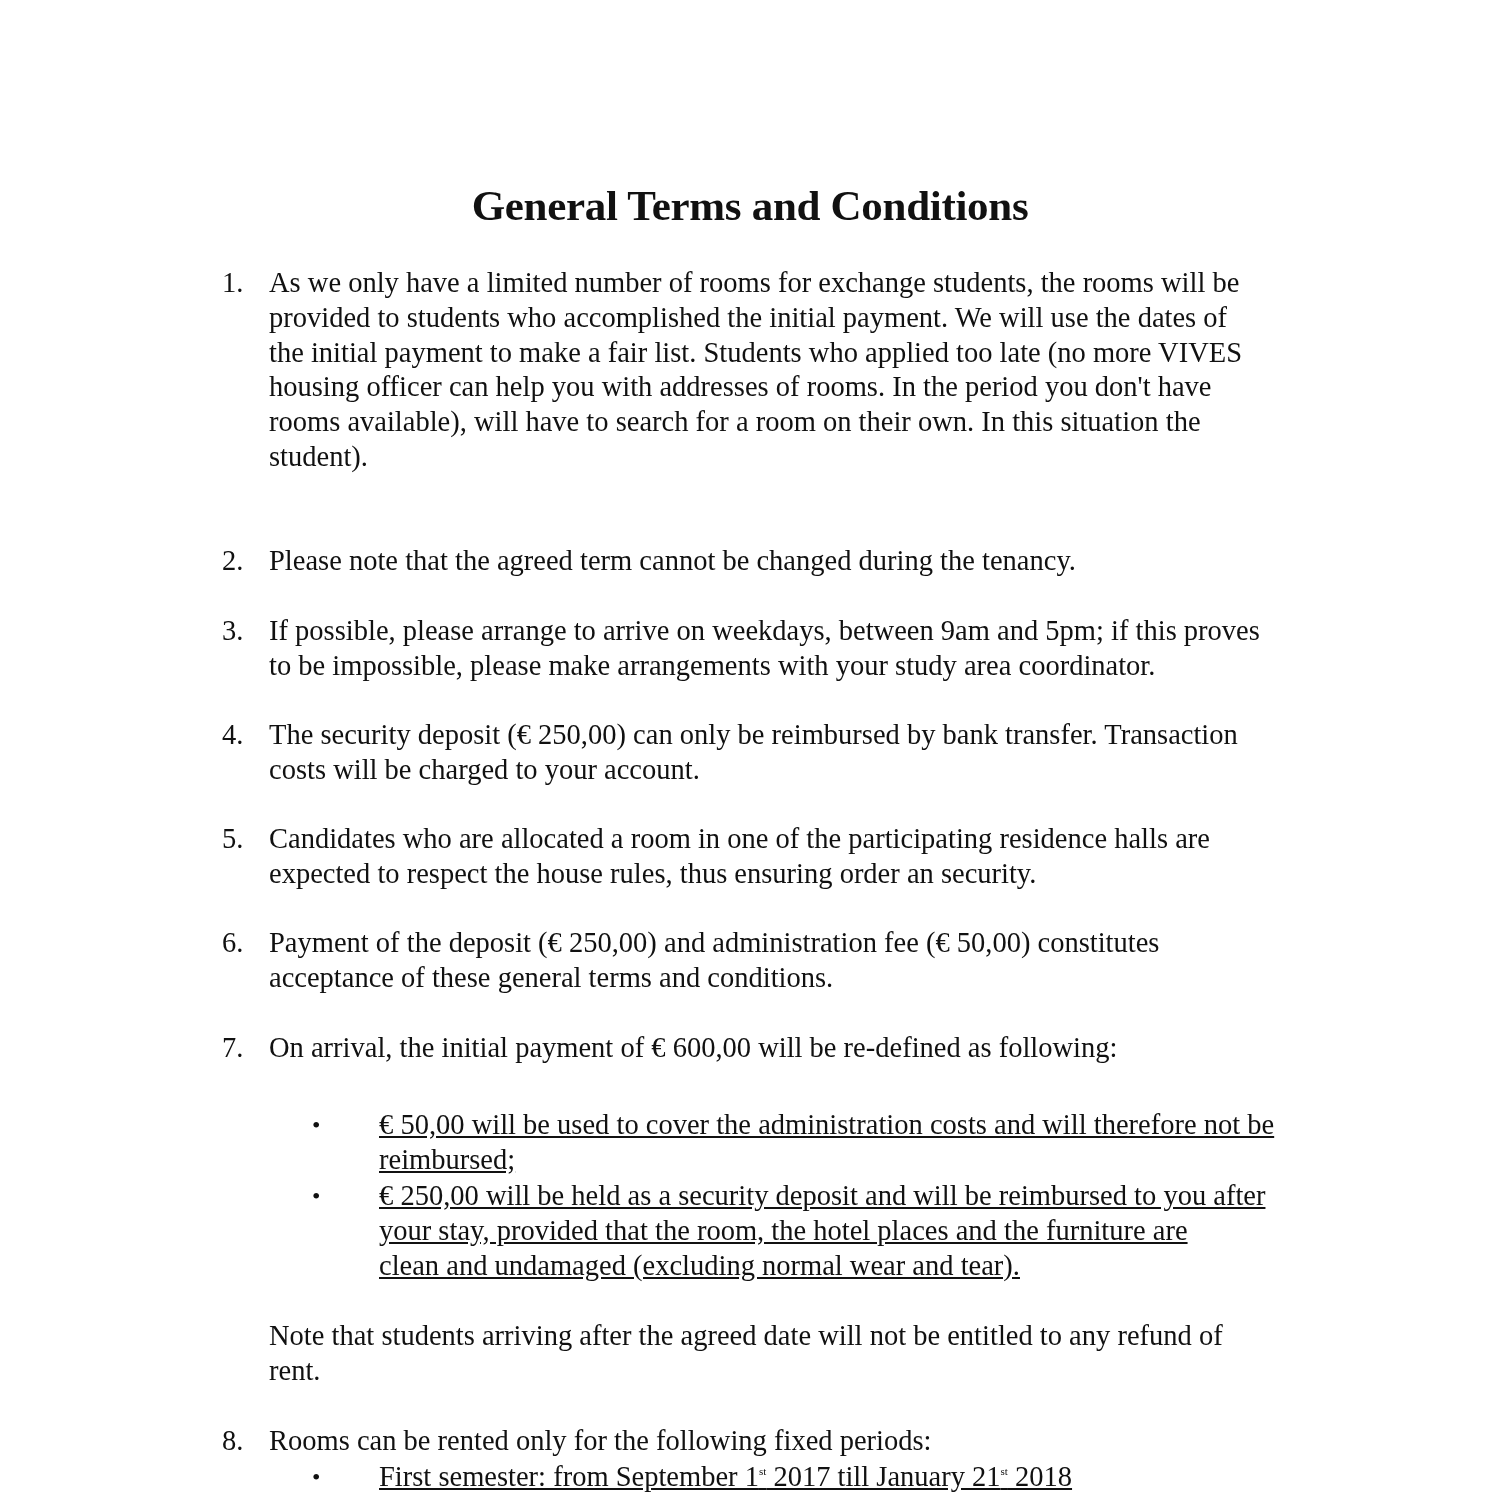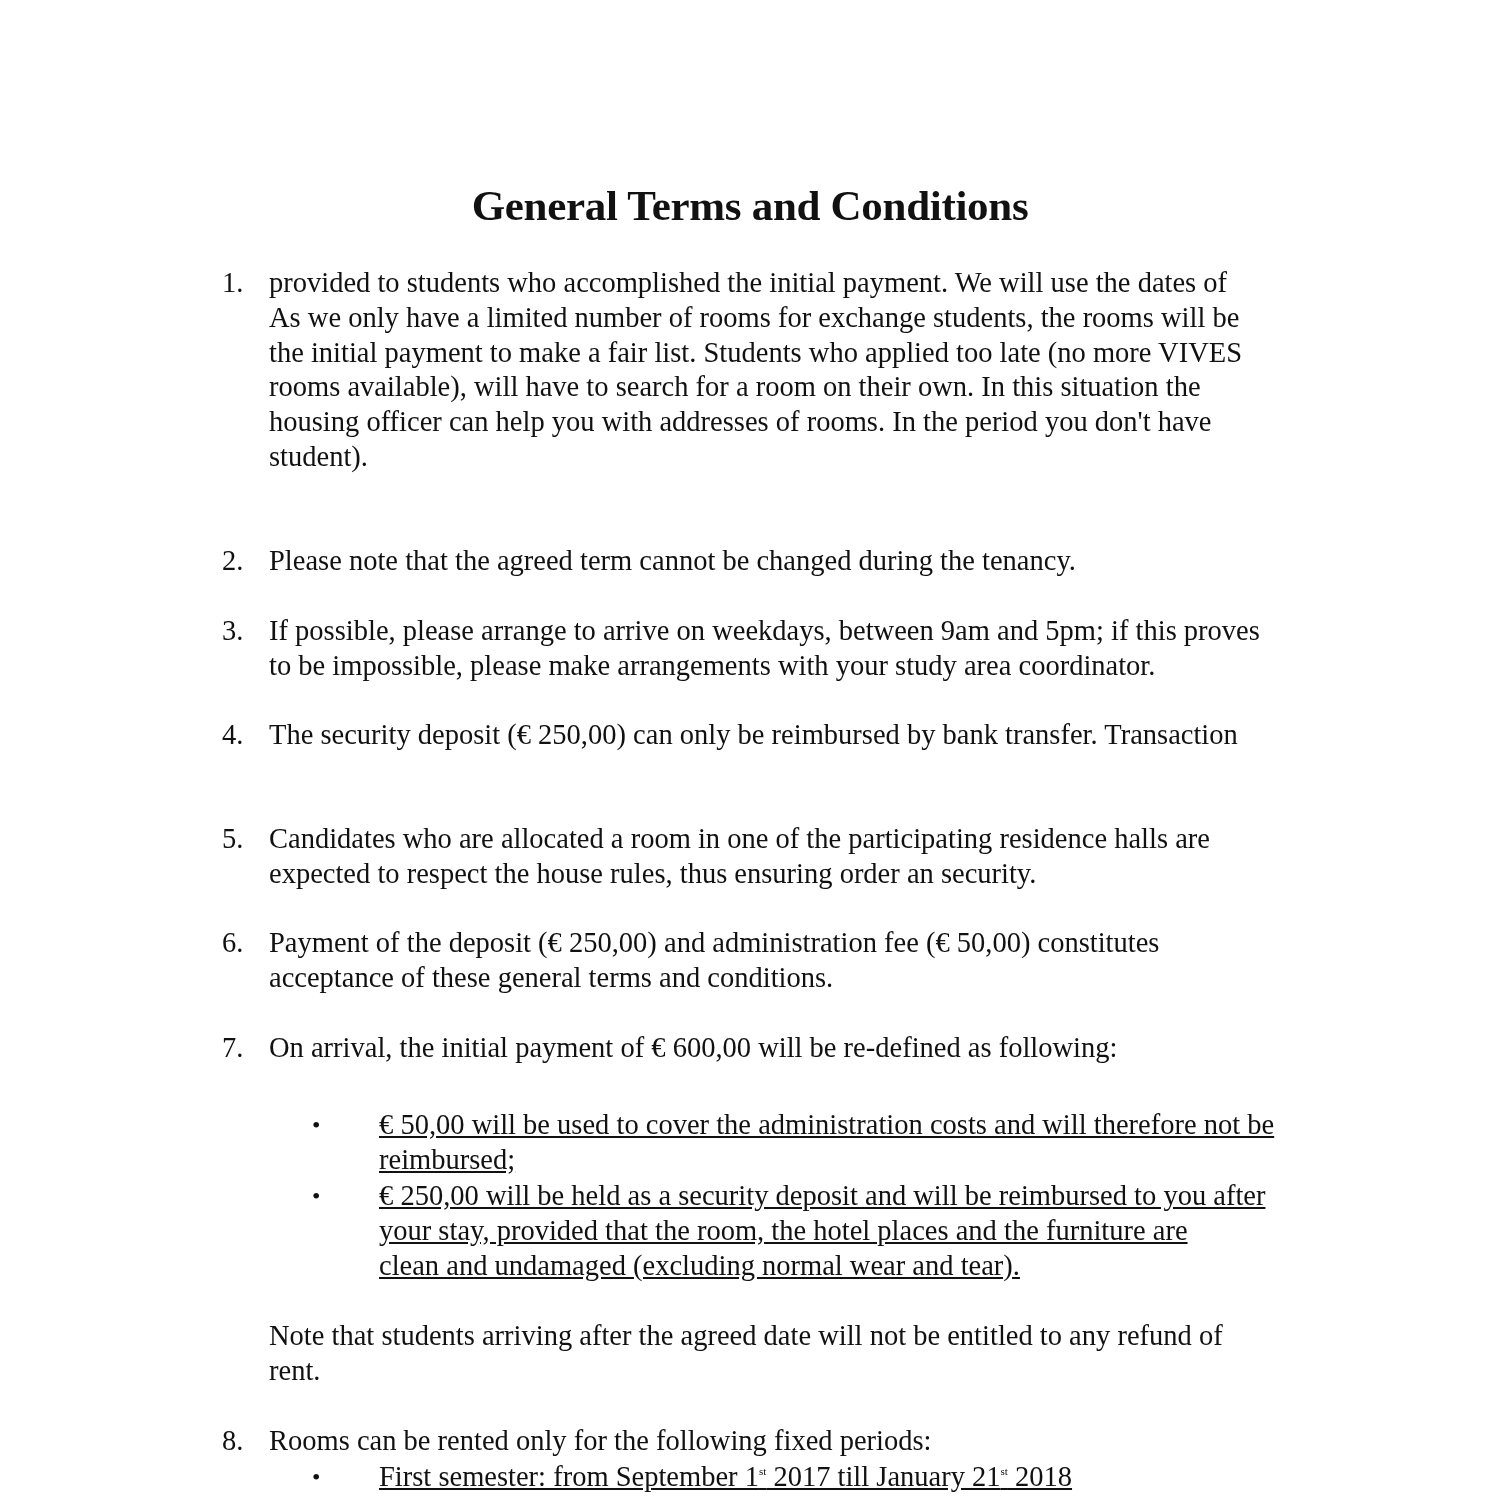--- a/index.html
+++ b/index.html
@@ -76,25 +76,25 @@
 </head>
 <body>
 
 <div class="page">
 
   <div class="title">General Terms and Conditions</div>
 
   <div class="item" style="top:266px;">
     <span class="num">1.</span>
     <div class="text">
+      <span class="line">As we only have a limited number of rooms for exchange students, the rooms will be</span>
       <span class="line">provided to students who accomplished the initial payment. We will use the dates of</span>
-      <span class="line">As we only have a limited number of rooms for exchange students, the rooms will be</span>
       <span class="line">the initial payment to make a fair list. Students who applied too late (no more VIVES</span>
+      <span class="line">housing officer can help you with addresses of rooms. In the period you don't have</span>
       <span class="line">rooms available), will have to search for a room on their own. In this situation the</span>
-      <span class="line">housing officer can help you with addresses of rooms. In the period you don't have</span>
       <span class="line">student).</span>
     </div>
   </div>
 
   <div class="item" style="top:544px;">
     <span class="num">2.</span>
     <div class="text">
       <span class="line">Please note that the agreed term cannot be changed during the tenancy.</span>
     </div>
   </div>
@@ -104,20 +104,21 @@
     <div class="text">
       <span class="line">If possible, please arrange to arrive on weekdays, between 9am and 5pm; if this proves</span>
       <span class="line">to be impossible, please make arrangements with your study area coordinator.</span>
     </div>
   </div>
 
   <div class="item" style="top:718px;">
     <span class="num">4.</span>
     <div class="text">
       <span class="line">The security deposit (€ 250,00) can only be reimbursed by bank transfer. Transaction</span>
+      <span class="line">costs will be charged to your account.</span>
     </div>
   </div>
 
   <div class="item" style="top:822px;">
     <span class="num">5.</span>
     <div class="text">
       <span class="line">Candidates who are allocated a room in one of the participating residence halls are</span>
       <span class="line">expected to respect the house rules, thus ensuring order an security.</span>
     </div>
   </div>

